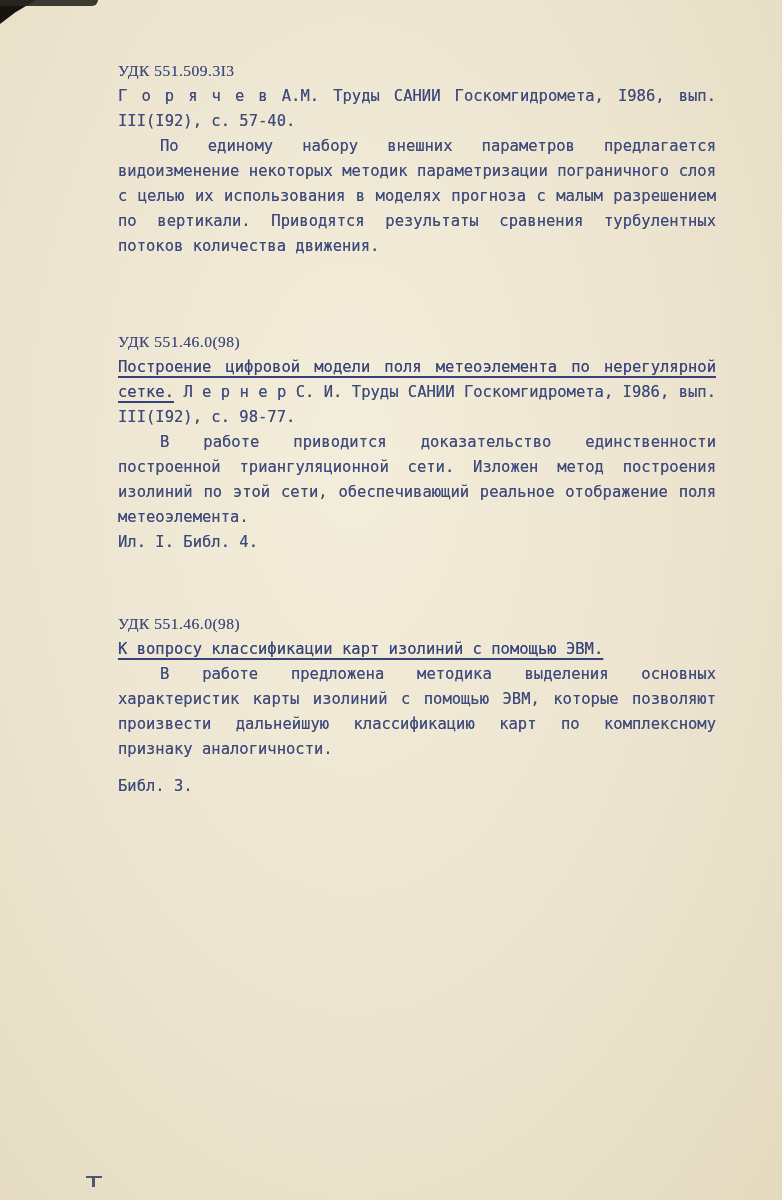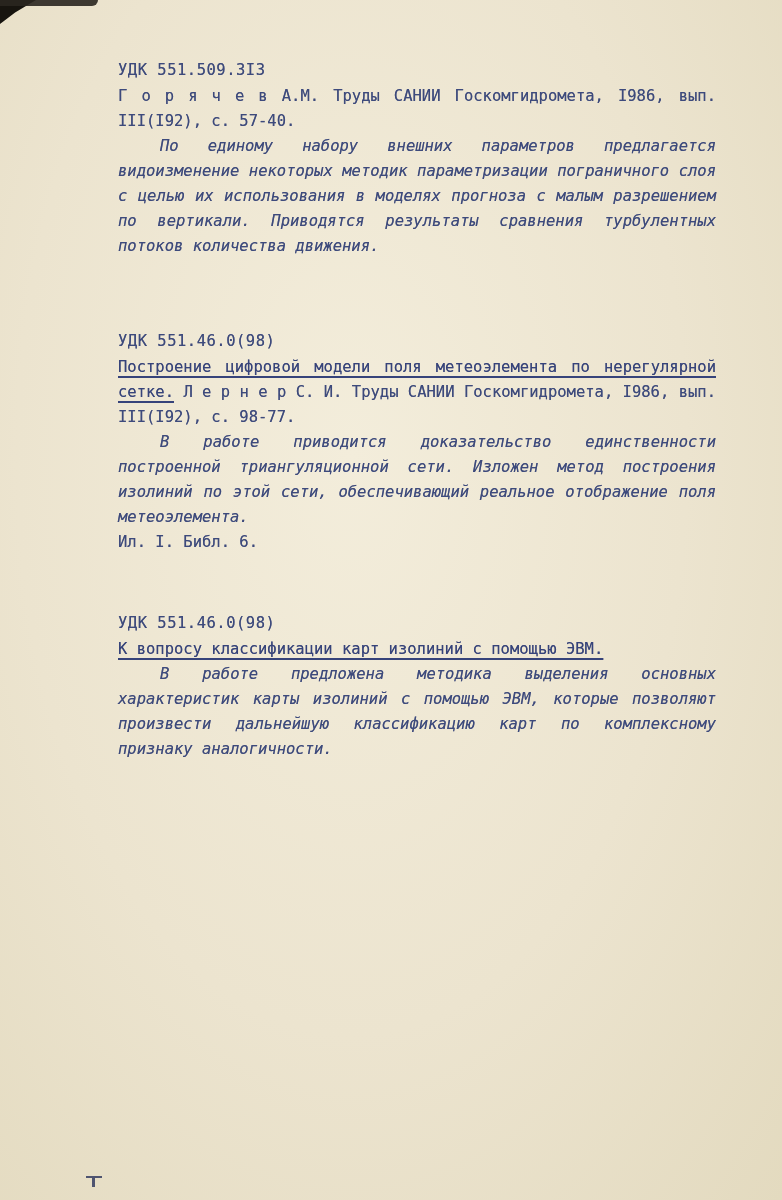--- a/index.html
+++ b/index.html
@@ -13,28 +13,28 @@
     width: 782px; height: 1200px;
     box-sizing: border-box;
     background: radial-gradient(ellipse at 45% 38%, #f3eddb 0%, #ece4cf 55%, #e3dabf 100%);
     padding: 58px 66px 0 118px;
     color: #3d4a7c;
     font-size: 15.5px;
     line-height: 25px;
     overflow: hidden;
   }
   p { margin: 0; text-align: justify; text-shadow: 0 0 0.6px rgba(56,68,118,0.65); }
-  .udk { letter-spacing: 0.5px; margin-bottom: 1px; }
+  .udk { letter-spacing: 0.5px; margin-bottom: 1px; font-family: Liberation Serif, serif; }
   .u {
     text-decoration: underline;
     text-decoration-thickness: 1.6px;
     text-underline-offset: 4px;
     color: #36437a;
   }
-  .abstract { text-indent: 42px; font-style: italic; }
+  .abstract { text-indent: 42px; }
   .entry-2 { margin-top: 70px; }
   .entry-3 { margin-top: 56px; }
   .stats-gap { margin-top: 12px; }
 
   
   .artifact { position: absolute; pointer-events: none; }
   .corner-tl {
     top: 0; left: 0; width: 36px; height: 24px;
     background: #17140f;
     clip-path: polygon(0 0, 100% 0, 42% 52%, 0 100%);
@@ -70,23 +70,24 @@
     <section class="entry entry-1">
       <p class="udk">УДК 551.509.3I3</p>
       <p class="authors">Г о р я ч е в  А.М. Труды САНИИ Госкомгидромета, I986, вып. III(I92), с. 57-40.</p>
       <p class="abstract">По единому набору внешних параметров предлагается видоизменение некоторых методик параметризации пограничного слоя с целью их использования в моделях прогноза с малым разрешением по вертикали. Приводятся результаты сравнения турбулентных потоков количества движения.</p>
     </section>
 
     <section class="entry entry-2">
       <p class="udk">УДК 551.46.0(98)</p>
       <p class="titleline"><span class="u">Построение цифровой модели поля метеоэлемента по нерегулярной сетке.</span><span> Л е р н е р  С. И. Труды САНИИ Госкомгидромета, I986, вып. III(I92), с. 98-77.</span></p>
       <p class="abstract">В работе приводится доказательство единственности построенной триангуляционной сети. Изложен метод построения изолиний по этой сети, обеспечивающий реальное отображение поля метеоэлемента.</p>
-      <p class="stats">Ил. I. Библ. 6.</p>
+      <p class="stats">Ил. I. Библ. 4.</p>
     </section>
 
     <section class="entry entry-3">
       <p class="udk">УДК 551.46.0(98)</p>
       <p class="title"><span class="u">К вопросу классификации карт изолиний с помощью ЭВМ.</span></p>
       <p class="abstract">В работе предложена методика выделения основных характеристик карты изолиний с помощью ЭВМ, которые позволяют произвести дальнейшую классификацию карт по комплексному признаку аналогичности.</p>
+      <p class="stats stats-gap">Библ. 3.</p>
     </section>
 
   </main>
 </div>
 
 </body></html>

